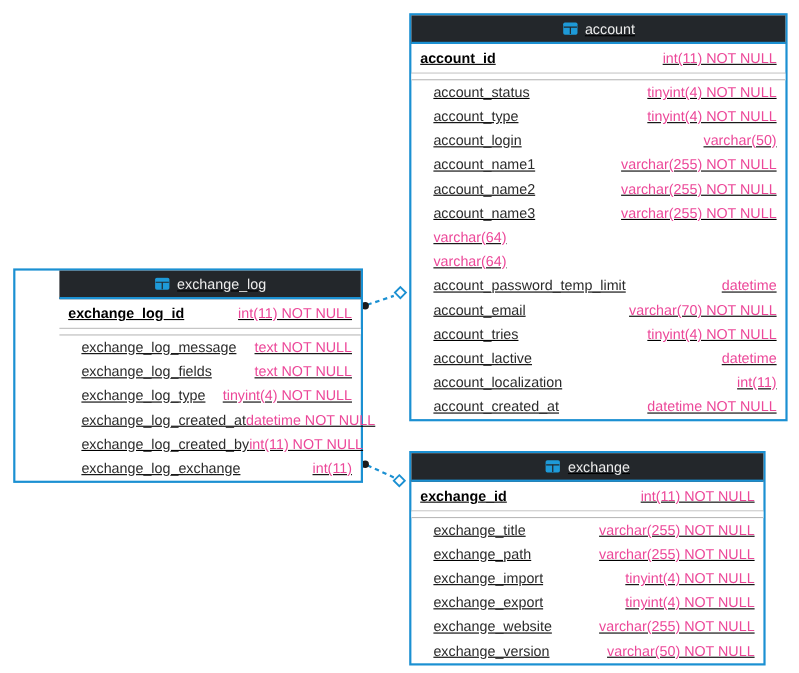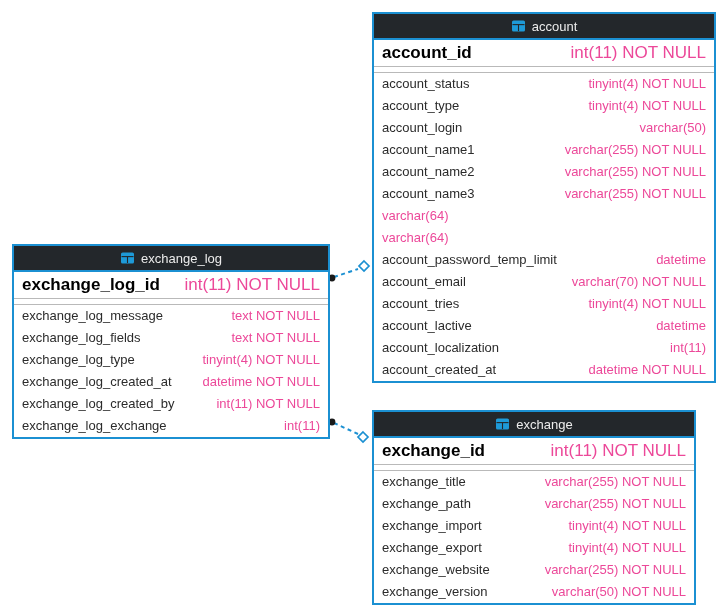--- a/index.html
+++ b/index.html
@@ -3,38 +3,38 @@
 <meta charset="utf-8">
 <style>
   html,body { margin:0; padding:0; }
   body {
     width:726px; height:612px; position:relative; background:#ffffff;
     font-family:"Liberation Sans", sans-serif; overflow:hidden;
   }
   .canvas { position:absolute; inset:0; width:726px; height:612px; }
   .db-table {
     position:absolute; box-sizing:border-box;
-    border:2px solid #1b90d2; background:#ffffff;
+    border:2px solid #1b90d2; background:#ffffff;text-decoration:underline;
   }
   .thead {
     background:#23272b; color:#ececec; height:24px;
     display:flex; align-items:center; justify-content:center; gap:6px;
     font-size:13px; border-bottom:2px solid #1b90d2;
   }
   .ticon { display:flex; align-items:center; }
   .pkrow {
     display:flex; justify-content:space-between; align-items:center;
-    padding:3px 8px; font-size:17px; line-height:20px;
+    padding:3px 8px; font-size:13px; line-height:20px;
     border-bottom:1px solid #b9b9b9; white-space:nowrap;
   }
   .pkrow .cname { font-weight:bold; color:#000000; }
   .section-gap { height:5px; border-bottom:1px solid #b9b9b9; background:#fff; }
   .crow {
     display:flex; justify-content:space-between; align-items:center;
-    padding:0 8px; font-size:13px; line-height:22px; white-space:nowrap;
+    padding:0 8px; font-size:13px; line-height:22px; white-space:nowrap;margin-left:12px;
   }
   .cname { color:#2b2b2b; }
   .ctype { color:#ec4899; text-align:right; }
   .rel-overlay { position:absolute; inset:0; pointer-events:none; }
 </style>
 </head>
 <body>
 
 <div class="canvas">
 
@@ -46,21 +46,21 @@
       <polygon points="364,261 369,266 364,271 359,266" fill="#ffffff" stroke="#1b90d2" stroke-width="1.7"></polygon>
     </g>
 
     <g>
       <line x1="334" y1="423" x2="358" y2="434" stroke="#1b90d2" stroke-width="2" stroke-dasharray="4 3.5"></line>
       <circle cx="332" cy="422" r="3.4" fill="#1a1a1a"></circle>
       <polygon points="363,432 368,437 363,442 358,437" fill="#ffffff" stroke="#1b90d2" stroke-width="1.7"></polygon>
     </g>
   </svg>
 
-  <div class="db-table" style="left:12px; top:244px; width:318px;">
+  <div class="db-table" style="left:12px; top:244px; width:318px;padding-left:40px;">
     <div class="thead">
       <span class="ticon">
         <svg width="15" height="12" viewBox="0 0 14 12">
           <rect x="0.5" y="0.5" width="13" height="11" rx="1.6" fill="#1e9ad8"></rect>
           <line x1="1" y1="4.6" x2="13" y2="4.6" stroke="#23272b" stroke-width="1.1"></line>
           <line x1="7" y1="4.6" x2="7" y2="11" stroke="#23272b" stroke-width="1.1"></line>
         </svg>
       </span>
       <span class="ttitle">exchange_log</span>
     </div>

